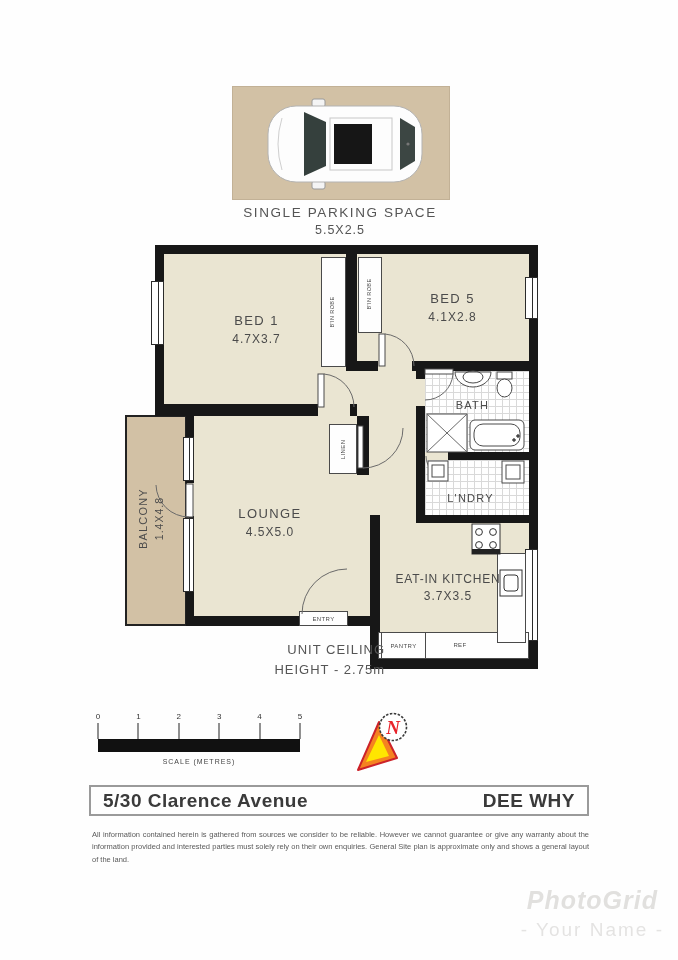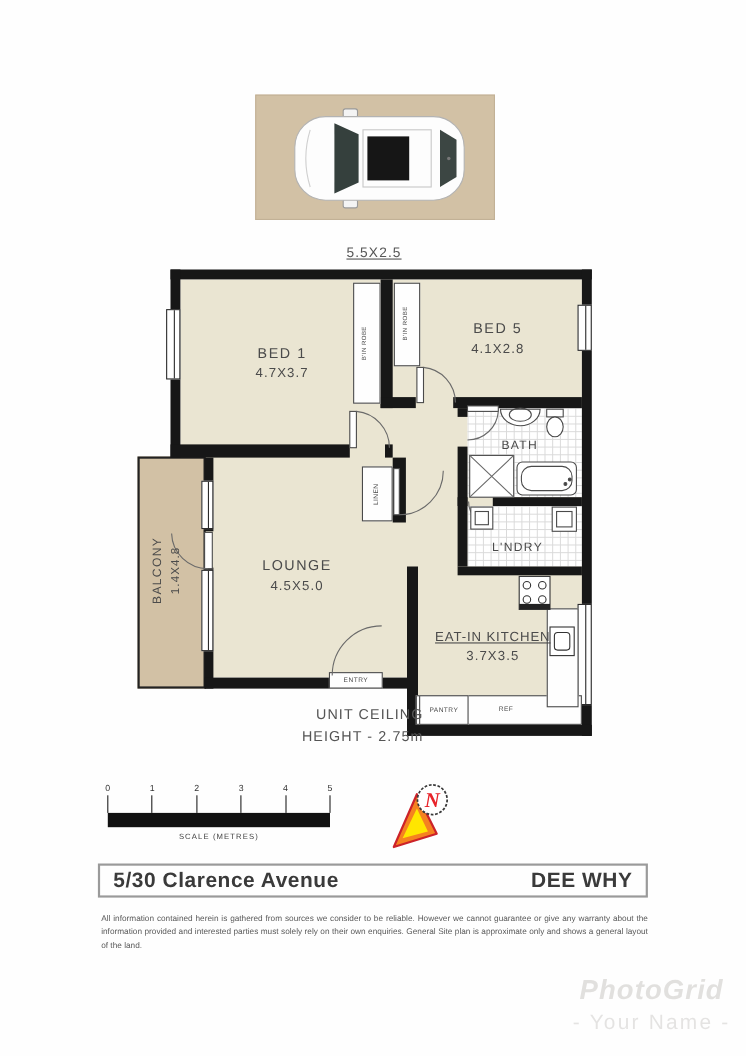--- a/index.html
+++ b/index.html
@@ -16,21 +16,21 @@
   .win.v::after{content:"";position:absolute;left:50%;top:0;bottom:0;width:1px;background:#2b2b2b;}
   .closet{position:absolute;background:#fefefe;border:1px solid #4a4a4a;box-sizing:border-box;
           display:flex;align-items:center;justify-content:center;}
   .lbl{position:absolute;color:var(--label-text,#4b4b4b);text-align:center;line-height:1.45;}
   .nm{font-size:13px;letter-spacing:1.4px;}
   .dm{font-size:12px;letter-spacing:1px;}
   .md{font-size:11px;letter-spacing:1.2px;}
   .sm{font-size:6px;letter-spacing:.4px;color:#4b4b4b;}
   .rot{transform:rotate(-90deg);}
   .parklbl1{font-size:13.5px;letter-spacing:1.6px;color:#555;}
-  .parklbl2{font-size:12.5px;letter-spacing:1px;color:#555;text-decoration:underline;}
+  .parklbl2{font-size:12.5px;letter-spacing:1px;color:#555;}
   .note{font-size:13px;letter-spacing:1px;color:#555;line-height:1.5;text-align:right;}
   .scalebar{position:absolute;left:98px;top:712px;width:202px;height:58px;}
   .tick-num{position:absolute;top:0;font-size:8px;color:#333;transform:translateX(-50%);}
   .tick-line{position:absolute;top:11px;width:1px;height:16px;background:#222;transform:translateX(-50%);}
   .bar{position:absolute;left:0;top:27px;width:202px;height:13px;background:#111;}
   .scale-cap{position:absolute;left:0;top:46px;width:202px;text-align:center;font-size:7px;
              letter-spacing:1px;color:#444;}
   .addr{position:absolute;left:89px;top:785px;width:500px;height:31px;border:2px solid #9a9a9a;
         box-sizing:border-box;display:flex;align-items:center;justify-content:space-between;
         padding:0 12px;font-weight:bold;font-size:19px;color:#3a3a3a;letter-spacing:.5px;}
@@ -40,20 +40,21 @@
   .wm .b{font-size:25px;font-weight:bold;font-style:italic;color:rgba(160,155,150,.30);letter-spacing:1px;}
   .wm .n{font-size:19px;color:rgba(160,155,150,.27);letter-spacing:2px;margin-top:4px;}
   svg{position:absolute;left:0;top:0;pointer-events:none;}
 </style>
 </head>
 <body>
 
 <div class="page">
 
   <div class="deck" style="left:232px;top:86px;width:216px;height:112px;border:1px solid #c2b196;"></div>
+  <div class="lbl parklbl1" style="left:190px;top:203px;width:300px;">SINGLE PARKING SPACE</div>
   <div class="lbl parklbl2" style="left:190px;top:221px;width:300px;">5.5X2.5</div>
 
   <div class="floor" style="left:164px;top:254px;width:365px;height:362px;"></div>
   <div class="floor" style="left:370px;top:523px;width:159px;height:136px;"></div>
   <div class="tile" style="left:425px;top:371px;width:104px;height:81px;"></div>
   <div class="tile" style="left:425px;top:460px;width:104px;height:55px;"></div>
   <div class="deck" style="left:125px;top:415px;width:62px;height:211px;border:2px solid #222;box-sizing:border-box;"></div>
 
   <div class="wall" style="left:155px;top:245px;width:383px;height:9px;"></div>
   <div class="wall" style="left:155px;top:245px;width:9px;height:171px;"></div>
@@ -168,21 +169,21 @@
   </div>
   <div class="lbl" style="left:385px;top:290px;width:135px;">
     <div class="nm">BED 5</div>
     <div class="dm">4.1X2.8</div>
   </div>
   <div class="lbl" style="left:200px;top:505px;width:140px;">
     <div class="nm">LOUNGE</div>
     <div class="dm">4.5X5.0</div>
   </div>
   <div class="lbl" style="left:382px;top:571px;width:132px;">
-    <div class="nm" style="font-size:12px;letter-spacing:.8px;text-decoration:underline;">EAT-IN KITCHEN</div>
+    <div class="nm" style="font-size:12px;letter-spacing:.8px;">EAT-IN KITCHEN</div>
     <div class="dm">3.7X3.5</div>
   </div>
   <div class="lbl md" style="left:430px;top:398px;width:85px;">BATH</div>
   <div class="lbl md" style="left:428px;top:491px;width:85px;">L'NDRY</div>
   <div class="lbl rot" style="left:92px;top:503px;width:120px;">
     <div class="md">BALCONY</div>
     <div class="dm" style="font-size:10.5px;">1.4X4.8</div>
   </div>
   <div class="lbl sm rot" style="left:298px;top:308px;width:70px;font-size:5.5px;">B'IN ROBE</div>
   <div class="lbl sm rot" style="left:335px;top:290px;width:70px;font-size:5.5px;">B'IN ROBE</div>

